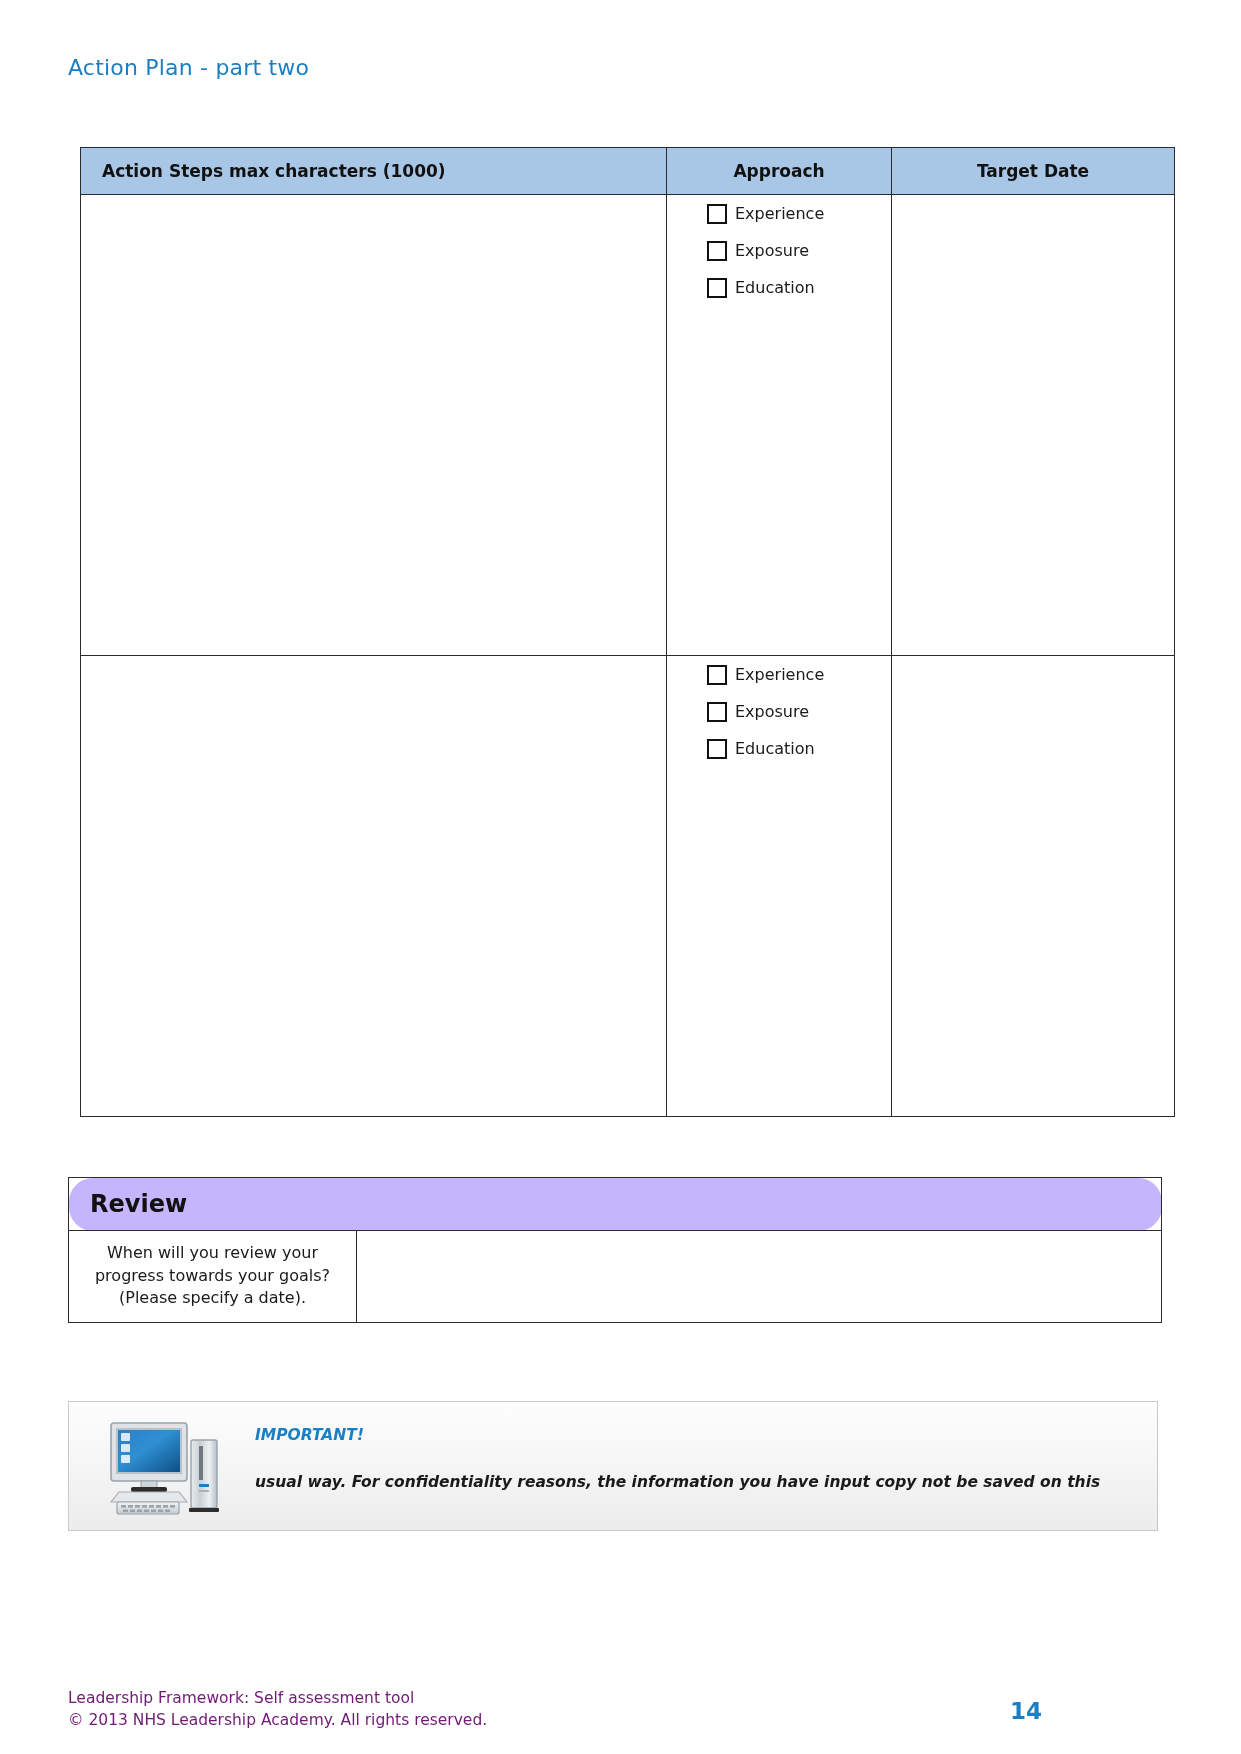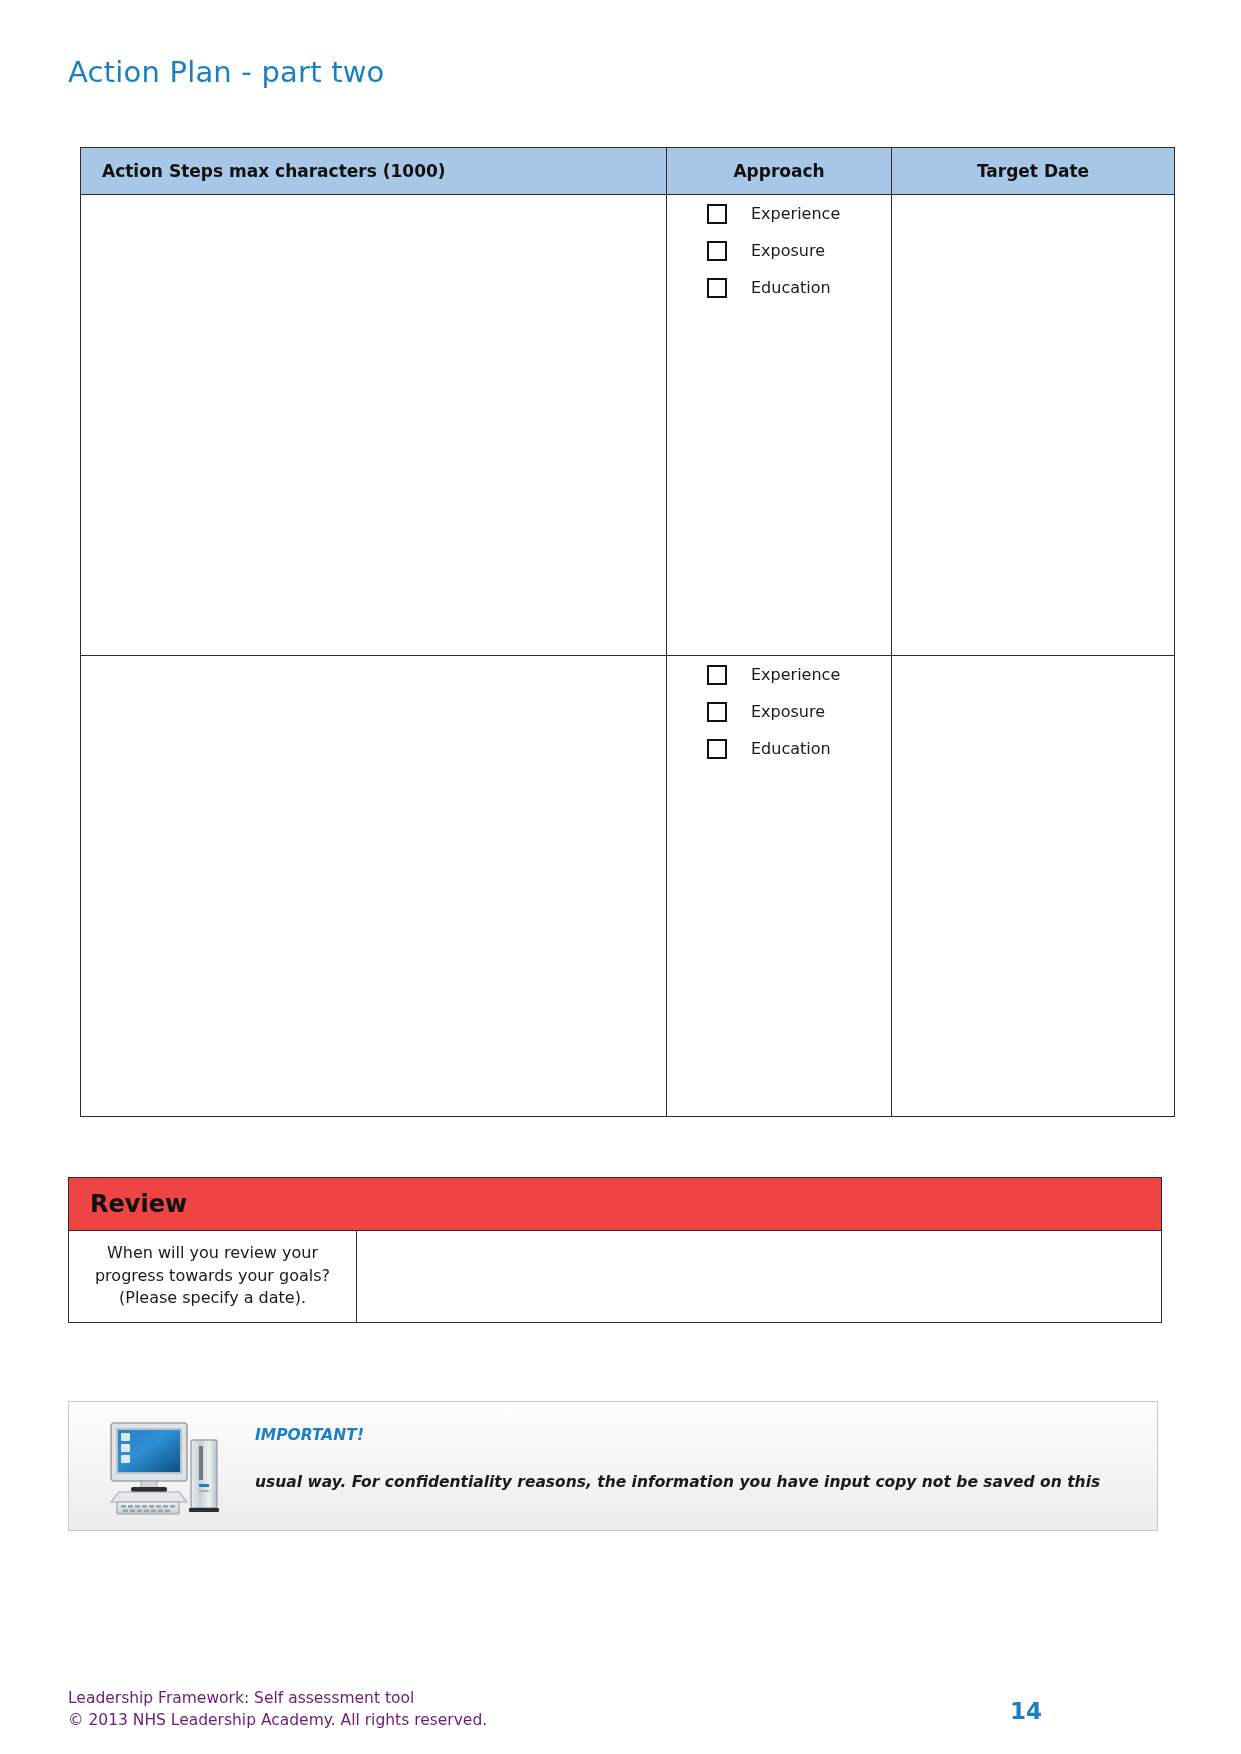--- a/index.html
+++ b/index.html
@@ -14,21 +14,21 @@
     overflow: hidden;
     font-family: "DejaVu Sans", "Liberation Sans", sans-serif;
     color: #1a1a1a;
   }
 
   
   .page-title {
     position: absolute;
     left: 68px;
     top: 55px;
-    font-size: 29px;
+    font-size: 22px;
     font-weight: 400;
     color: #1b7fc4;
     letter-spacing: 0.2px;
     white-space: nowrap;
   }
 
   
   .action-table {
     position: absolute;
     left: 80px;
@@ -79,47 +79,48 @@
   .cbox {
     width: 20px;
     height: 20px;
     border: 2.5px solid #111111;
     background: #ffffff;
     box-sizing: border-box;
     flex: 0 0 auto;
     cursor: pointer;
   }
   .cbox-label {
-    margin-left: 24px;
+    margin-left: 8px;
     font-size: 16px;
     color: #1a1a1a;
     white-space: nowrap;
   }
 
   
   .review-table {
     position: absolute;
     left: 68px;
     top: 1177px;
     width: 1094px;
     border-collapse: collapse;
     table-layout: fixed;
   }
   .review-table td {
     border: 1px solid #2b2b2b;
     padding: 0;
   }
   .review-head-cell {
-    background: #ef4444;
+    background: #c4b5fd;
     height: 52px;
     font-size: 24px;
     font-weight: bold;
     color: #111111;
     padding-left: 21px !important;
     vertical-align: middle;
+    border-radius: 24px;
   }
   .review-q-cell {
     width: 288px;
     height: 80px;
     text-align: center;
     vertical-align: top;
     padding-top: 11px !important;
     font-size: 16px;
     line-height: 1.42;
     color: #1a1a1a;

